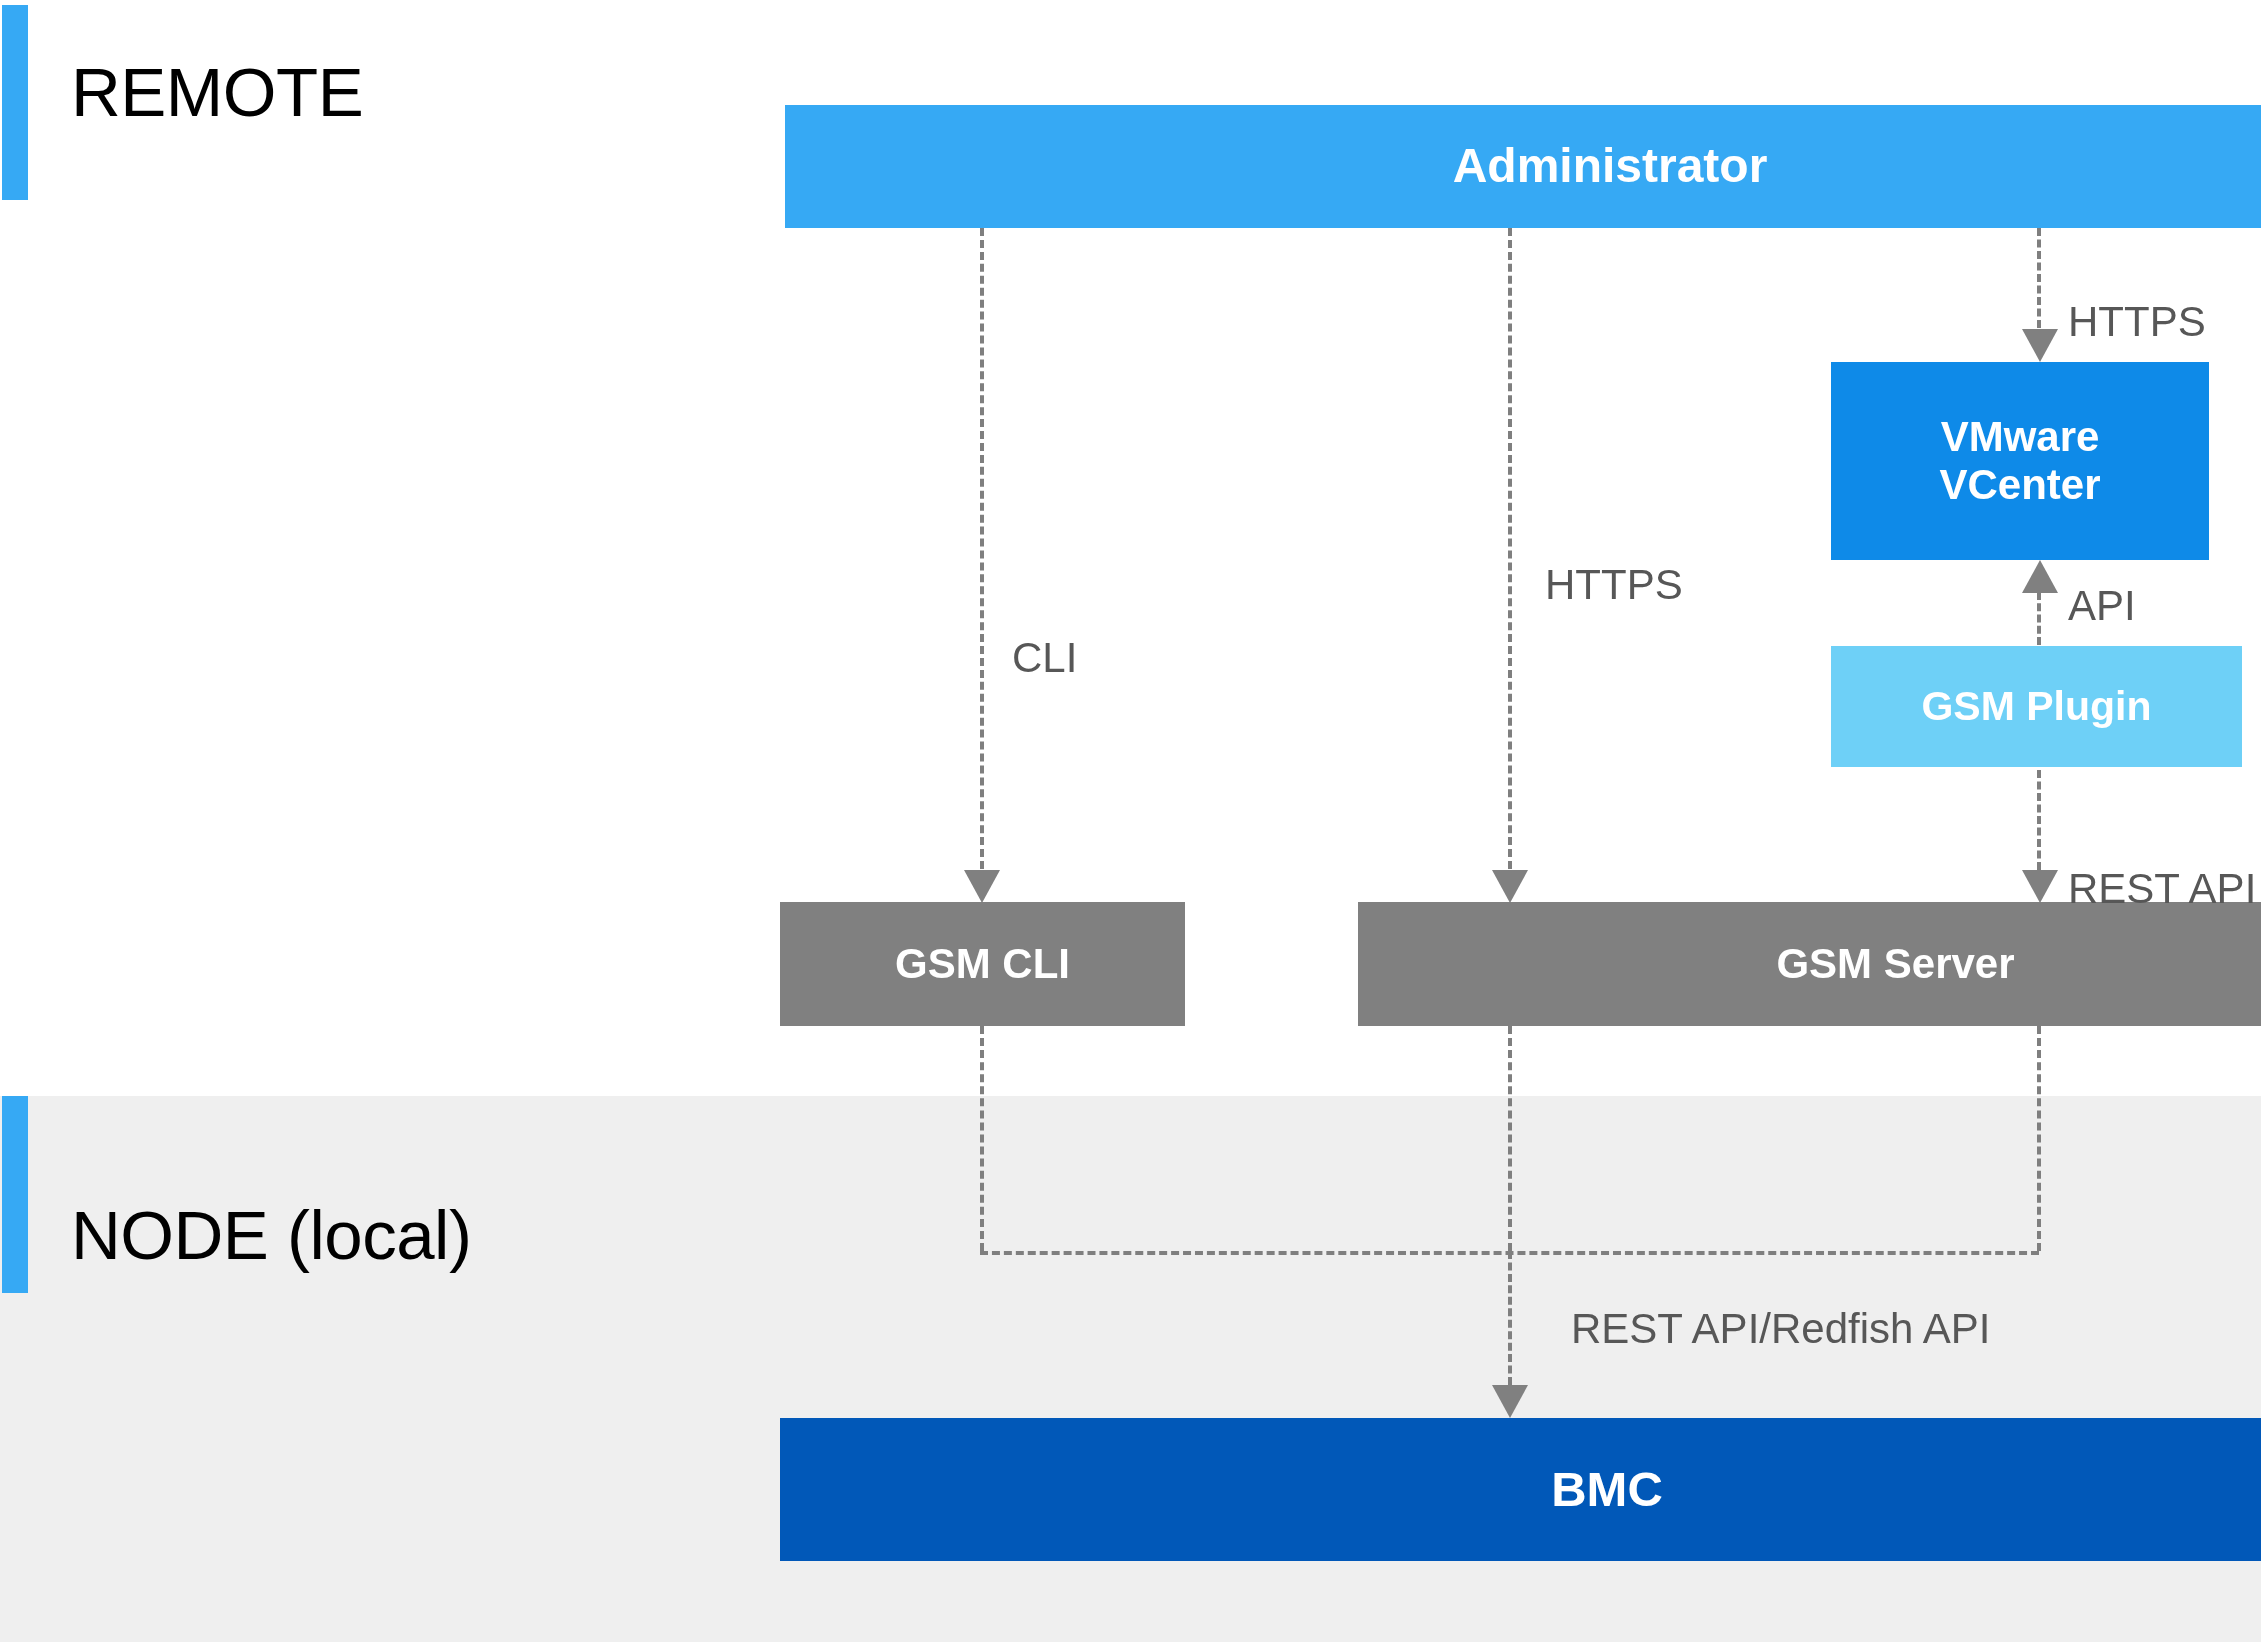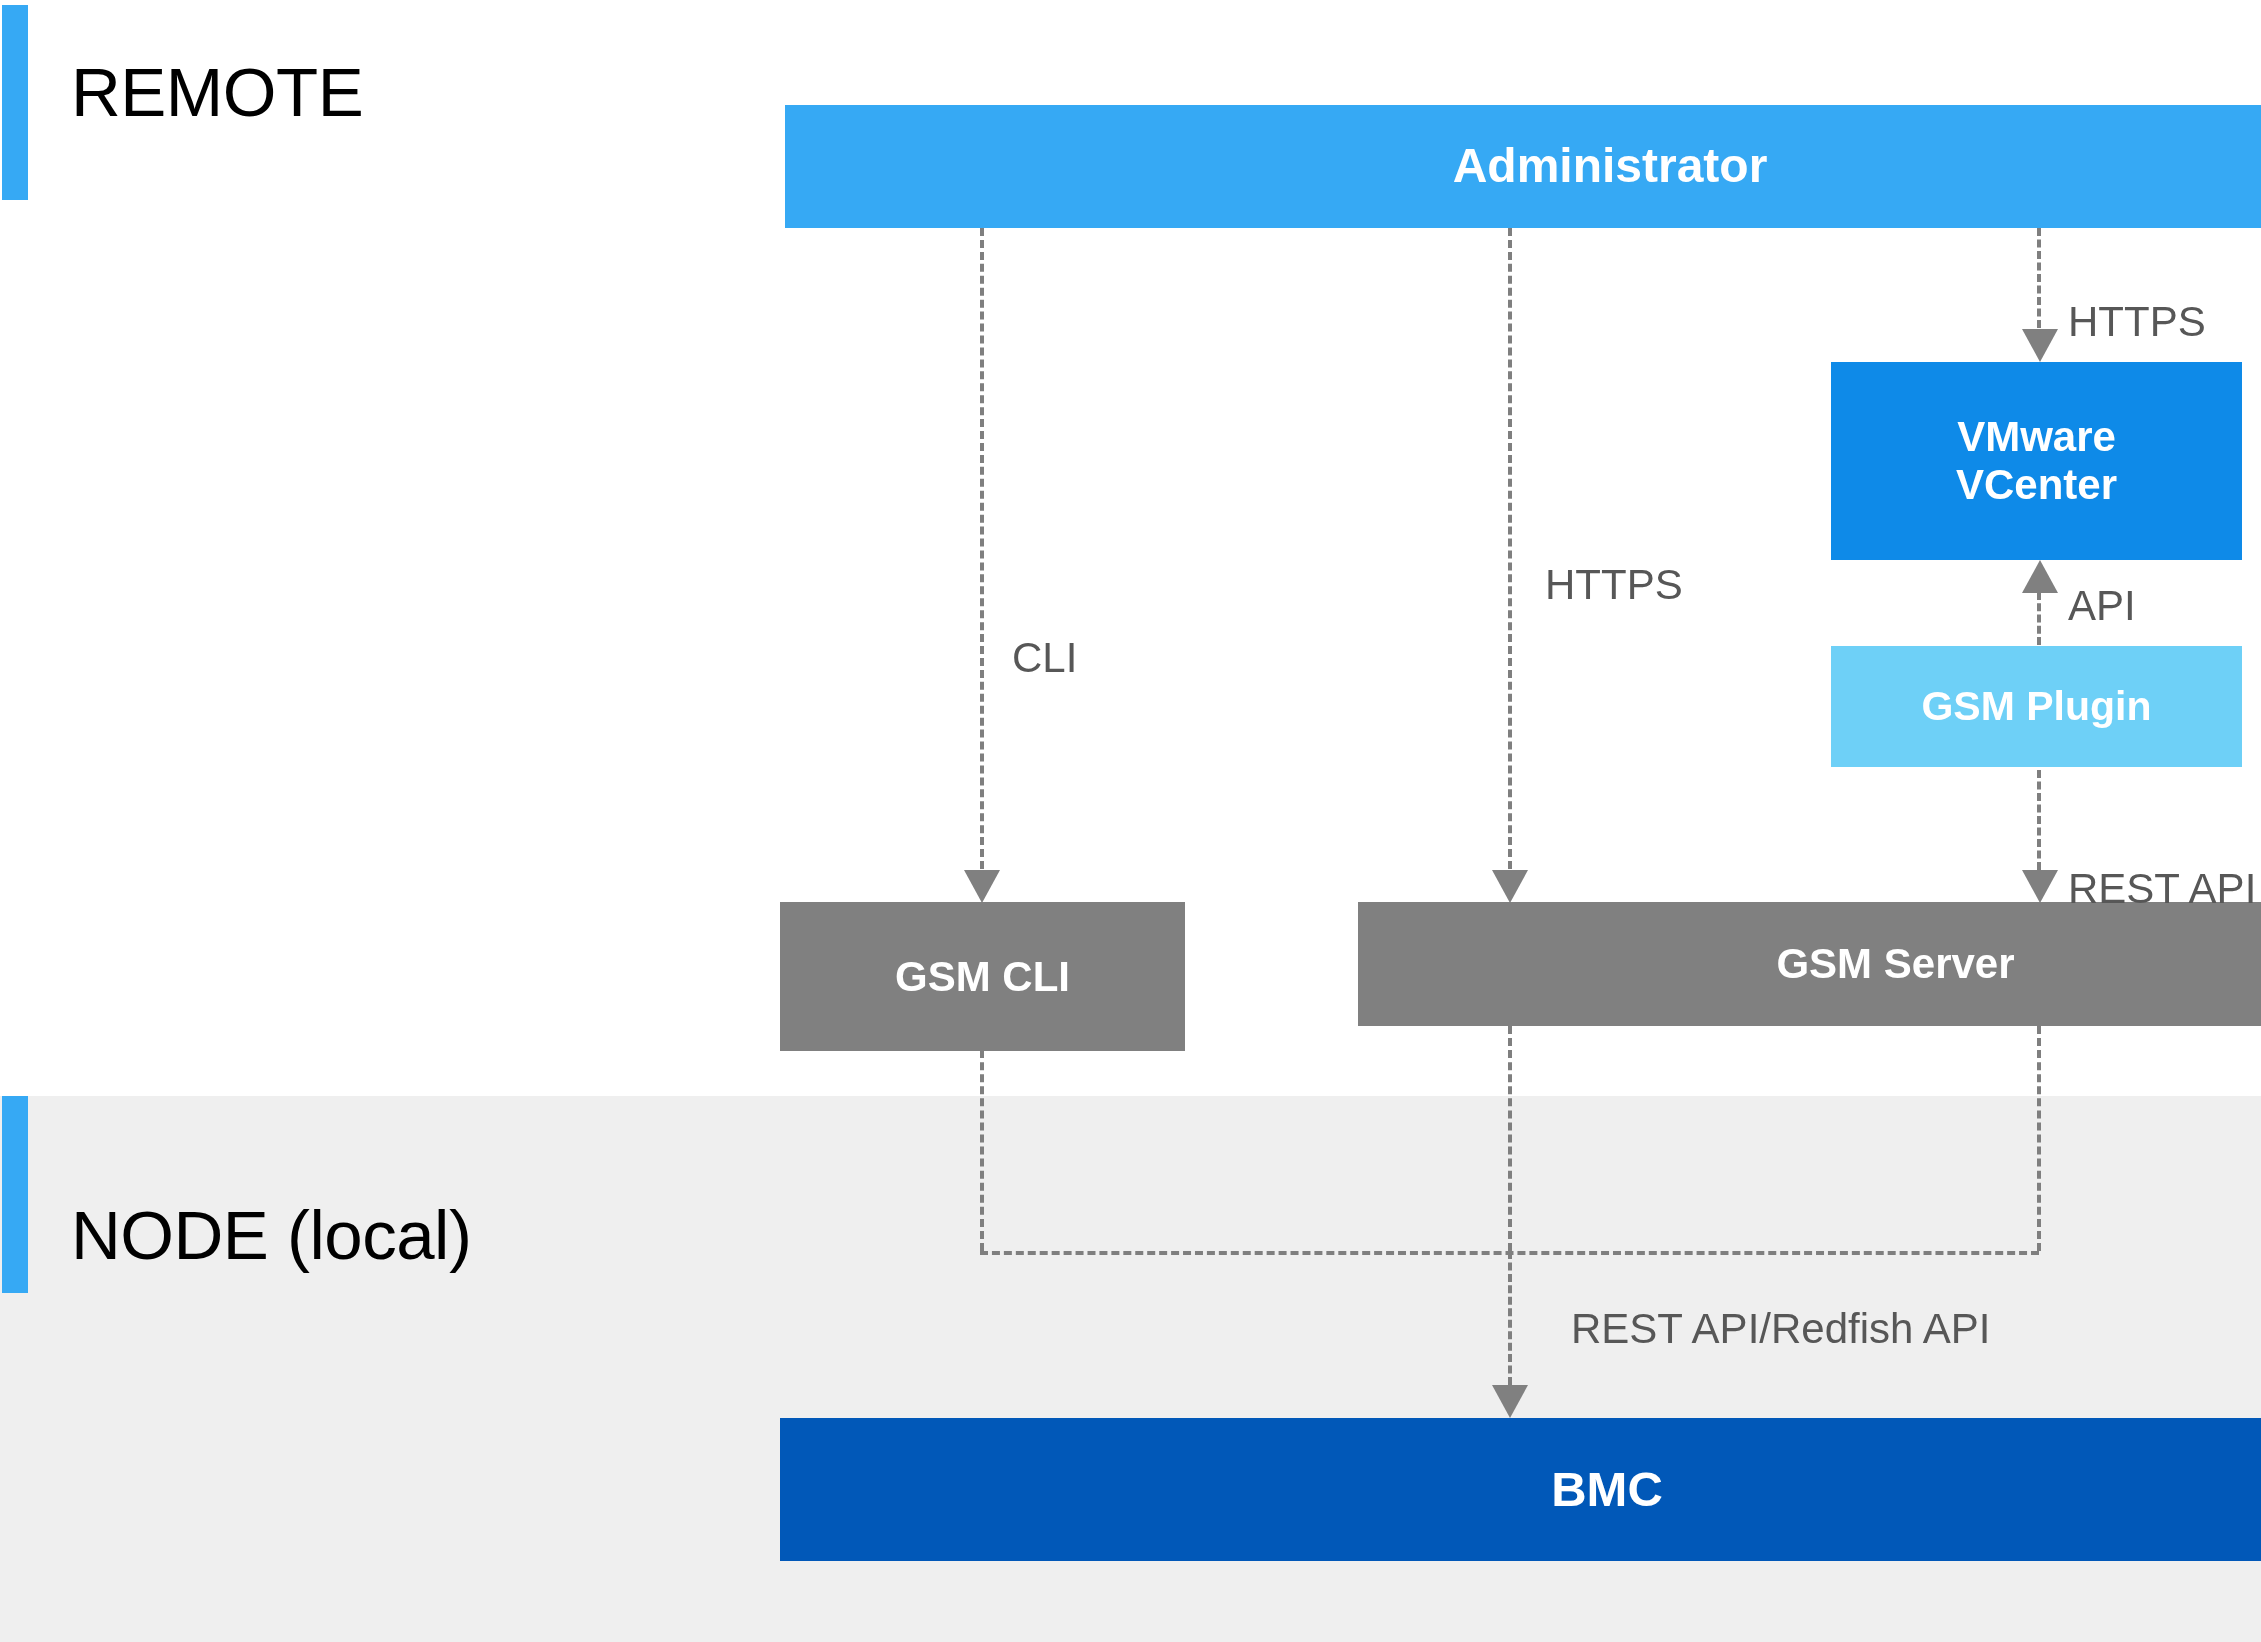--- a/index.html
+++ b/index.html
@@ -54,29 +54,29 @@
     color: #ffffff;
     font-weight: bold;
     line-height: 1.14;
     box-sizing: border-box;
   }
   #box-administrator {
     left: 785px; top: 105px; width: 1650px; height: 123px;
     background: #36a9f4; font-size: 48px;
   }
   #box-vmware-vcenter {
-    left: 1831px; top: 362px; width: 411px; height: 198px;
+    left: 1831px; top: 362px; width: 378px; height: 198px;
     background: #0e8ae8; font-size: 42px;
   }
   #box-gsm-plugin {
     left: 1831px; top: 646px; width: 411px; height: 121px;
     background: #6ed0f7; font-size: 41px;
   }
   #box-gsm-cli {
-    left: 780px; top: 902px; width: 405px; height: 149px;
+    left: 780px; top: 902px; width: 405px; height: 124px;
     background: #808080; font-size: 42px;
   }
   #box-gsm-server {
     left: 1358px; top: 902px; width: 1075px; height: 124px;
     background: #808080; font-size: 42px;
   }
   #box-bmc {
     left: 780px; top: 1418px; width: 1654px; height: 143px;
     background: #0158b8; font-size: 49px;
   }

